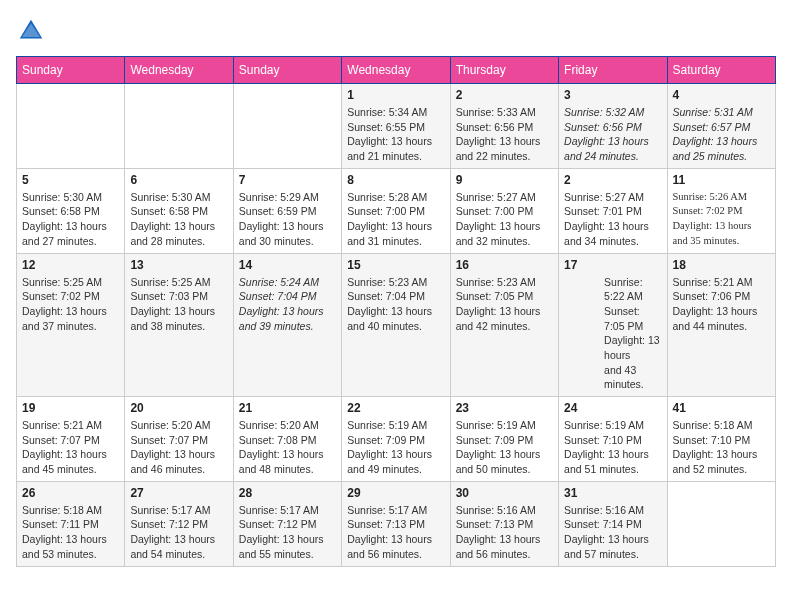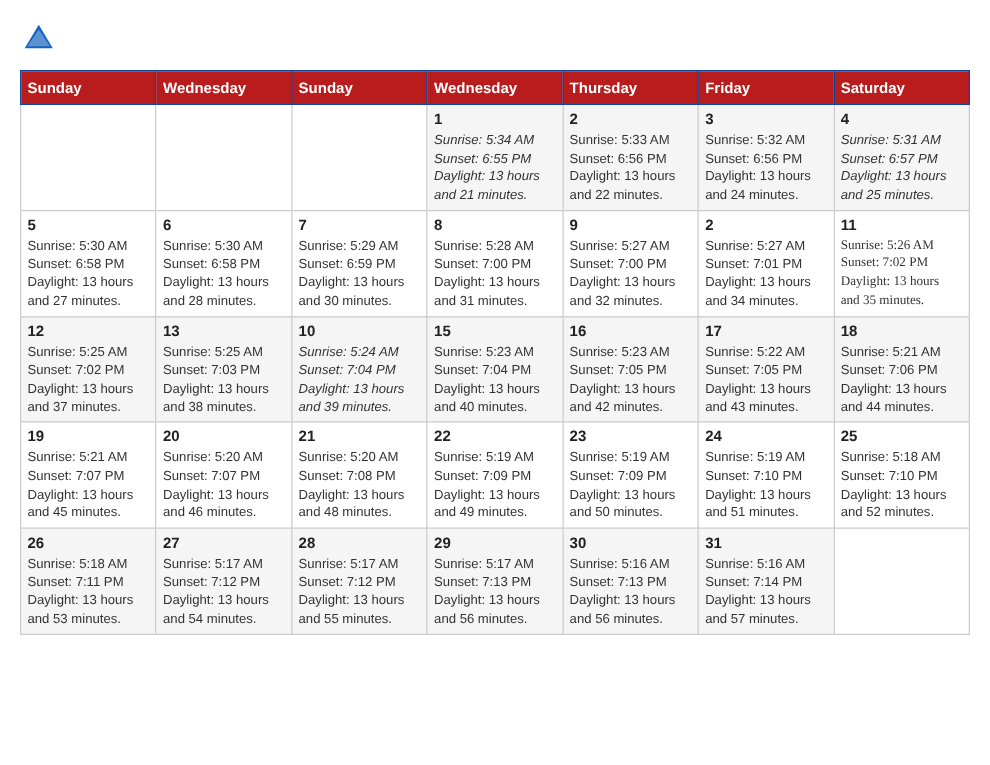--- a/index.html
+++ b/index.html
@@ -43,26 +43,26 @@
     .location {
       font-size: 16px;
       color: #444;
     }
     table {
       width: 100%;
       border-collapse: collapse;
       font-size: 11px;
     }
     thead th {
-      background-color: #b91c1c;
+      background-color: #ec4899;
       color: #fff;
       text-align: left;
       padding: 6px 5px;
       font-size: 12px;
-      font-weight: bold;
+      font-weight: normal;
       border: 1px solid #0d47a1;
     }
     tbody td {
       border: 1px solid #ccc;
       vertical-align: top;
       padding: 4px 5px;
       width: calc(100% / 7);
       min-height: 80px;
       height: 80px;
       background: #fff;
@@ -118,35 +118,35 @@
         <th>Saturday</th>
       </tr>
   </thead>
   <tbody id="calendar-body">
   <tr>
         <td class="empty-cell"></td>
         <td class="empty-cell"></td>
         <td class="empty-cell"></td>
         <td>
           <span class="day-num">1</span>
-          <div class="day-info" style="white-space: pre-line; font-style: italic;">Sunrise: 5:34 AM
+          <div class="day-info" style="white-space: pre-line;">Sunrise: 5:34 AM
 Sunset: 6:55 PM
 Daylight: 13 hours
 and 21 minutes.</div>
         </td>
         <td>
           <span class="day-num">2</span>
           <div class="day-info" style="white-space: pre-line;">Sunrise: 5:33 AM
 Sunset: 6:56 PM
 Daylight: 13 hours
 and 22 minutes.</div>
         </td>
         <td>
           <span class="day-num">3</span>
-          <div class="day-info" style="white-space: pre-line;">Sunrise: 5:32 AM
+          <div class="day-info" style="white-space: pre-line; font-style: italic;">Sunrise: 5:32 AM
 Sunset: 6:56 PM
 Daylight: 13 hours
 and 24 minutes.</div>
         </td>
         <td>
           <span class="day-num">4</span>
           <div class="day-info" style="white-space: pre-line; font-style: italic;">Sunrise: 5:31 AM
 Sunset: 6:57 PM
 Daylight: 13 hours
 and 25 minutes.</div>
@@ -212,21 +212,21 @@
 and 37 minutes.</div>
         </td>
         <td>
           <span class="day-num">13</span>
           <div class="day-info" style="white-space: pre-line;">Sunrise: 5:25 AM
 Sunset: 7:03 PM
 Daylight: 13 hours
 and 38 minutes.</div>
         </td>
         <td>
-          <span class="day-num">10</span>
+          <span class="day-num">14</span>
           <div class="day-info" style="white-space: pre-line; font-style: italic;">Sunrise: 5:24 AM
 Sunset: 7:04 PM
 Daylight: 13 hours
 and 39 minutes.</div>
         </td>
         <td>
           <span class="day-num">15</span>
           <div class="day-info" style="white-space: pre-line;">Sunrise: 5:23 AM
 Sunset: 7:04 PM
 Daylight: 13 hours
@@ -234,21 +234,21 @@
         </td>
         <td>
           <span class="day-num">16</span>
           <div class="day-info" style="white-space: pre-line;">Sunrise: 5:23 AM
 Sunset: 7:05 PM
 Daylight: 13 hours
 and 42 minutes.</div>
         </td>
         <td>
           <span class="day-num">17</span>
-          <div class="day-info" style="white-space: pre-line;">Sunrise: 5:22 AM
+          <div class="day-info" style="white-space: pre-line; margin-left: 40px;">Sunrise: 5:22 AM
 Sunset: 7:05 PM
 Daylight: 13 hours
 and 43 minutes.</div>
         </td>
         <td>
           <span class="day-num">18</span>
           <div class="day-info" style="white-space: pre-line;">Sunrise: 5:21 AM
 Sunset: 7:06 PM
 Daylight: 13 hours
 and 44 minutes.</div>
@@ -291,21 +291,21 @@
 and 50 minutes.</div>
         </td>
         <td>
           <span class="day-num">24</span>
           <div class="day-info" style="white-space: pre-line;">Sunrise: 5:19 AM
 Sunset: 7:10 PM
 Daylight: 13 hours
 and 51 minutes.</div>
         </td>
         <td>
-          <span class="day-num">25</span>
+          <span class="day-num">41</span>
           <div class="day-info" style="white-space: pre-line;">Sunrise: 5:18 AM
 Sunset: 7:10 PM
 Daylight: 13 hours
 and 52 minutes.</div>
         </td>
       </tr>
       <tr>
         <td>
           <span class="day-num">26</span>
           <div class="day-info" style="white-space: pre-line;">Sunrise: 5:18 AM

